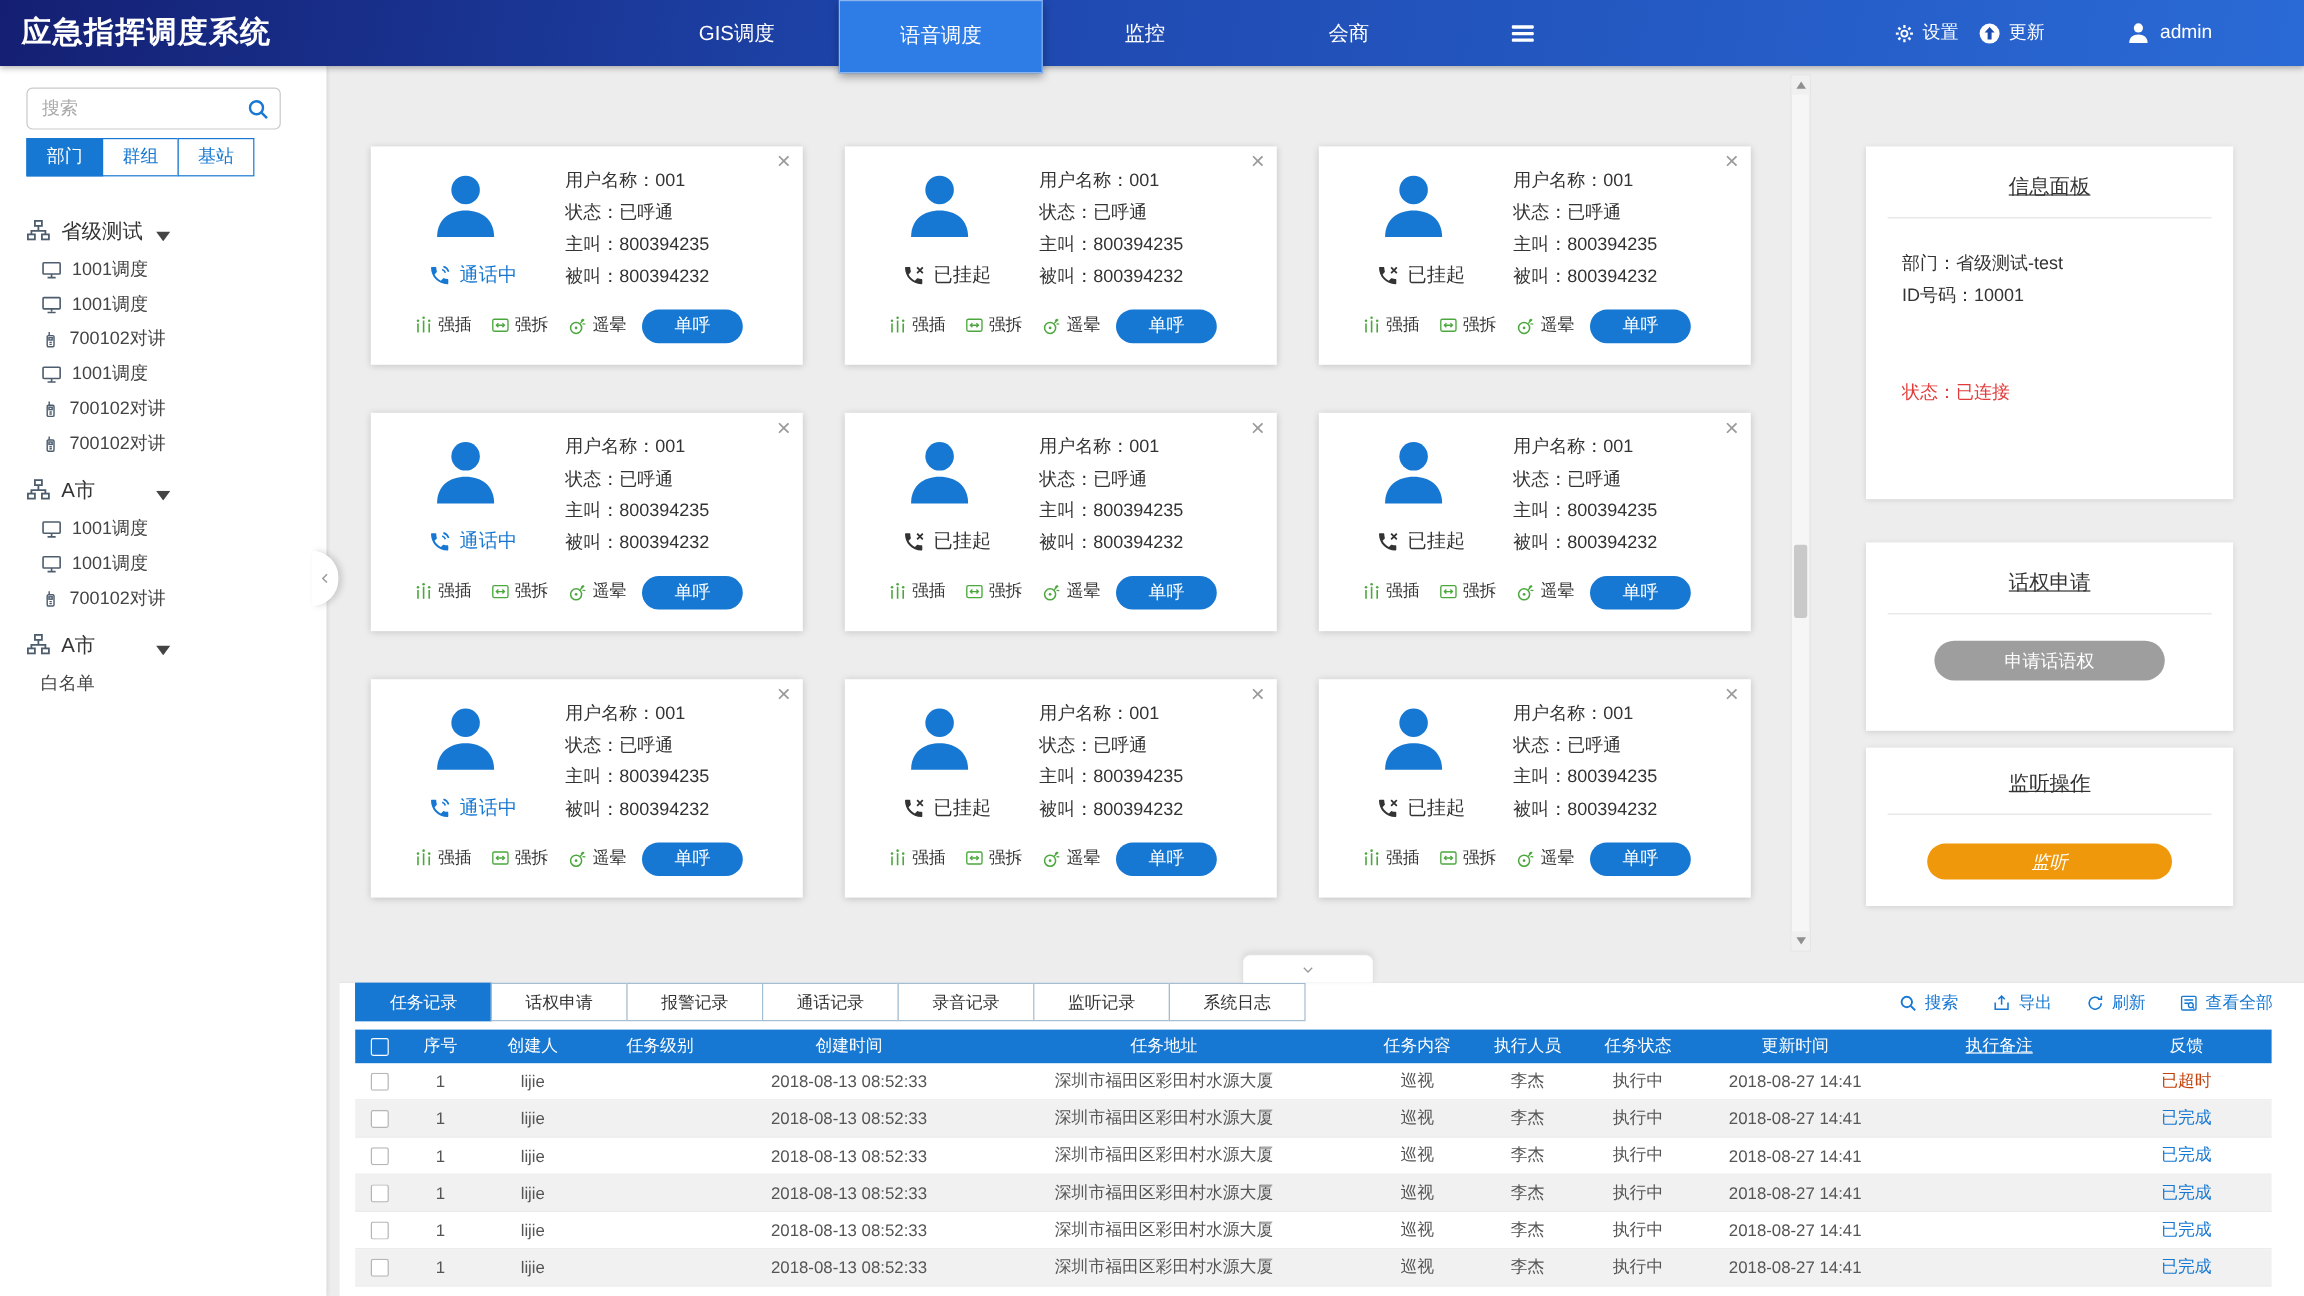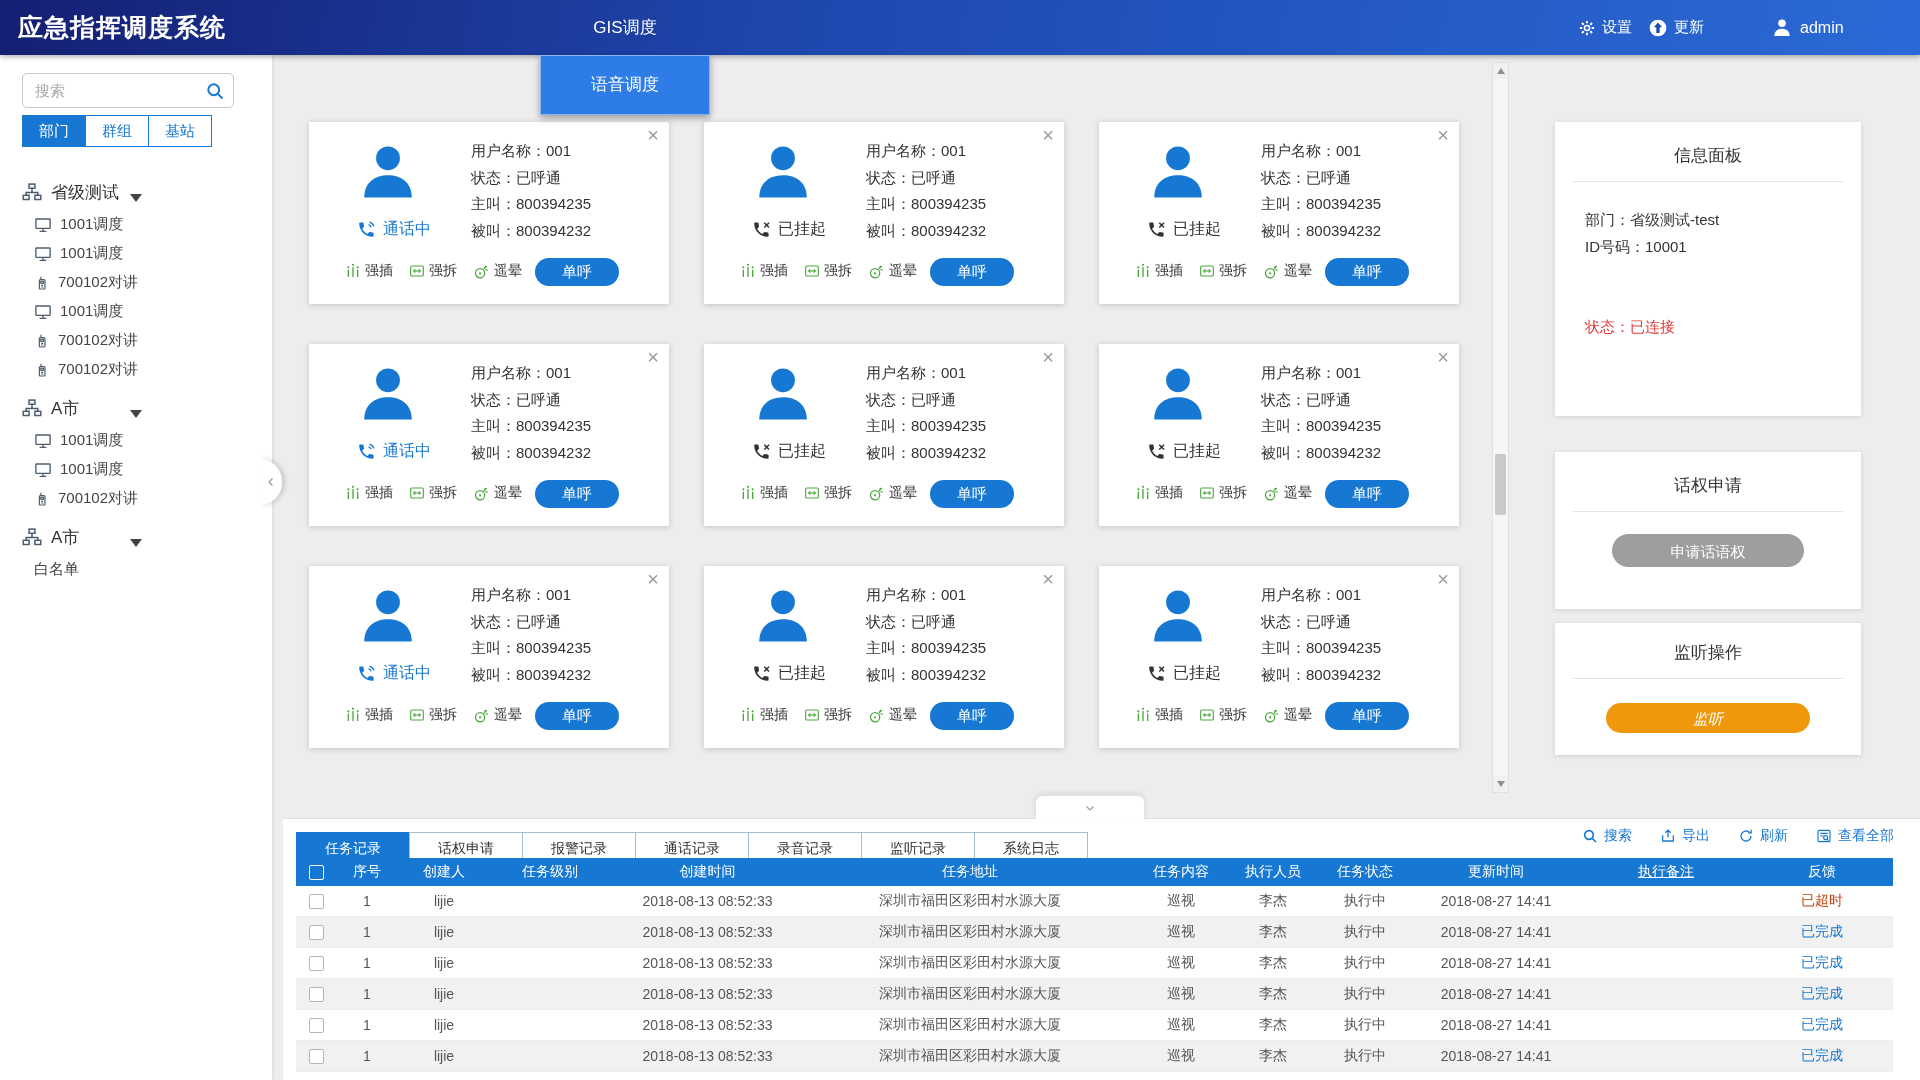--- a/index.html
+++ b/index.html
@@ -6,21 +6,21 @@
     font-family:"Liberation Sans","DejaVu Sans",sans-serif;background:#ededee;}
   *{box-sizing:border-box;}
   .icon{display:inline-flex;align-items:center;justify-content:center;line-height:0;}
   .icon svg{display:block;}
 
   
   #navbar{position:absolute;left:0;top:0;width:1920px;height:55px;z-index:50;
     background:linear-gradient(100deg,#141f72 0%,#1e46ad 40%,#2a6ad6 100%);
     box-shadow:0 2px 5px rgba(0,0,0,.3);color:#fff;overflow:visible;}
   #app-title{position:absolute;left:18px;top:0;line-height:55px;font-size:25px;font-weight:bold;letter-spacing:1px;}
-  #main-nav{position:absolute;left:540px;top:0;height:55px;display:flex;flex-direction:column;}
+  #main-nav{position:absolute;left:529px;top:0;height:55px;display:flex;}
   .nav-item{width:170px;text-align:center;line-height:55px;font-size:17px;cursor:pointer;}
   .nav-item.active{background:#2e7ce6;border:1px solid #8ab5ef;height:61px;line-height:58px;
     box-shadow:0 3px 7px rgba(0,0,0,.35);position:relative;z-index:2;}
   .nav-item.hamburger{width:120px;display:flex;align-items:center;justify-content:center;}
   #nav-right{position:absolute;left:1578px;top:0;height:55px;display:flex;align-items:center;font-size:15px;}
   #nav-right .grp{display:flex;align-items:center;gap:6px;cursor:pointer;}
   #nav-user{position:absolute;left:1772px;top:0;height:55px;display:flex;align-items:center;gap:8px;font-size:16px;cursor:pointer;}
 
   
   #sidebar{position:absolute;left:0;top:55px;bottom:0;width:272px;background:#fff;box-shadow:1px 0 3px rgba(0,0,0,.08);}
@@ -69,38 +69,38 @@
   .sb-btn.down{bottom:0;}
   .sb-tri-up{position:absolute;left:3.5px;top:5px;width:0;height:0;border-left:4px solid transparent;border-right:4px solid transparent;border-bottom:6px solid #8f8f8f;}
   .sb-tri-down{position:absolute;left:3.5px;top:5px;width:0;height:0;border-left:4px solid transparent;border-right:4px solid transparent;border-top:6px solid #8f8f8f;}
   #sb-thumb{position:absolute;left:2px;top:391px;width:11px;height:61px;background:#c9c9c9;border-radius:2px;cursor:pointer;}
 
   
   .panel{position:absolute;left:1555px;width:306px;background:#fff;box-shadow:0 1px 5px rgba(0,0,0,.13);}
   #info-panel{top:122px;height:294px;}
   #talk-panel{top:452px;height:157px;}
   #monitor-panel{top:623px;height:132px;}
-  .panel-title{text-align:center;font-size:17px;color:#333;padding-top:22px;}
+  .panel-title{text-align:center;font-size:17px;color:#333;padding-top:22px;text-decoration:underline;}
   #monitor-panel .panel-title{padding-top:18px;}
   .panel-divider{height:1px;background:#e4e4e4;margin:14px 18px 0;}
   .info-lines{position:absolute;left:30px;top:84px;}
   .info-line{font-size:15px;color:#333;line-height:27px;}
   .info-status{position:absolute;left:30px;top:196px;font-size:15px;color:#e23b3b;}
   .pill-btn{display:block;margin:22px auto 0;border:none;color:#fff;font-size:15px;text-align:center;cursor:pointer;
     font-family:"Liberation Sans","DejaVu Sans",sans-serif;}
   #talk-btn{width:192px;height:33px;line-height:33px;border-radius:17px;background:#9e9e9e;}
   #monitor-btn{width:204px;height:30px;line-height:30px;border-radius:15px;background:#f0980b;margin-top:24px;font-style:italic;}
 
   
   #collapse-tab{position:absolute;left:1035px;top:795px;width:110px;height:24px;background:#fff;border:1px solid #e2e2e2;border-bottom:none;
     border-radius:7px 7px 0 0;box-shadow:0 -2px 5px rgba(0,0,0,.08);display:flex;align-items:center;justify-content:center;color:#999;cursor:pointer;z-index:5;}
 
   
   #bottom-panel{position:absolute;left:283px;top:818px;right:0;bottom:0;background:#fff;border-top:1px solid #e0e0e0;z-index:4;}
-  #bottom-tabs{position:absolute;left:13px;top:13px;display:flex;}
+  #bottom-tabs{position:absolute;left:13px;top:0;display:flex;}
   .btab{width:114px;height:32px;line-height:30px;text-align:center;font-size:14px;color:#333;background:#fff;
     border:1px solid #a5bdd3;margin-left:-1px;cursor:pointer;}
   .btab:first-child{margin-left:0;}
   .btab.active{background:#1678d2;color:#fff;border-color:#1678d2;}
   #bottom-actions{position:absolute;right:26px;top:8px;display:flex;gap:28px;align-items:center;}
   .b-action{display:flex;align-items:center;gap:6px;color:#1678d2;font-size:14px;cursor:pointer;}
   #task-table{position:absolute;left:13px;top:39px;width:1597px;}
   .thead{display:flex;align-items:center;background:#1678d2;color:#fff;height:28px;font-size:14px;}
   .trow{display:flex;align-items:center;height:31px;font-size:14px;color:#555;border-bottom:1px solid #ececec;}
   .trow:nth-child(even){background:#f1f1f1;}

